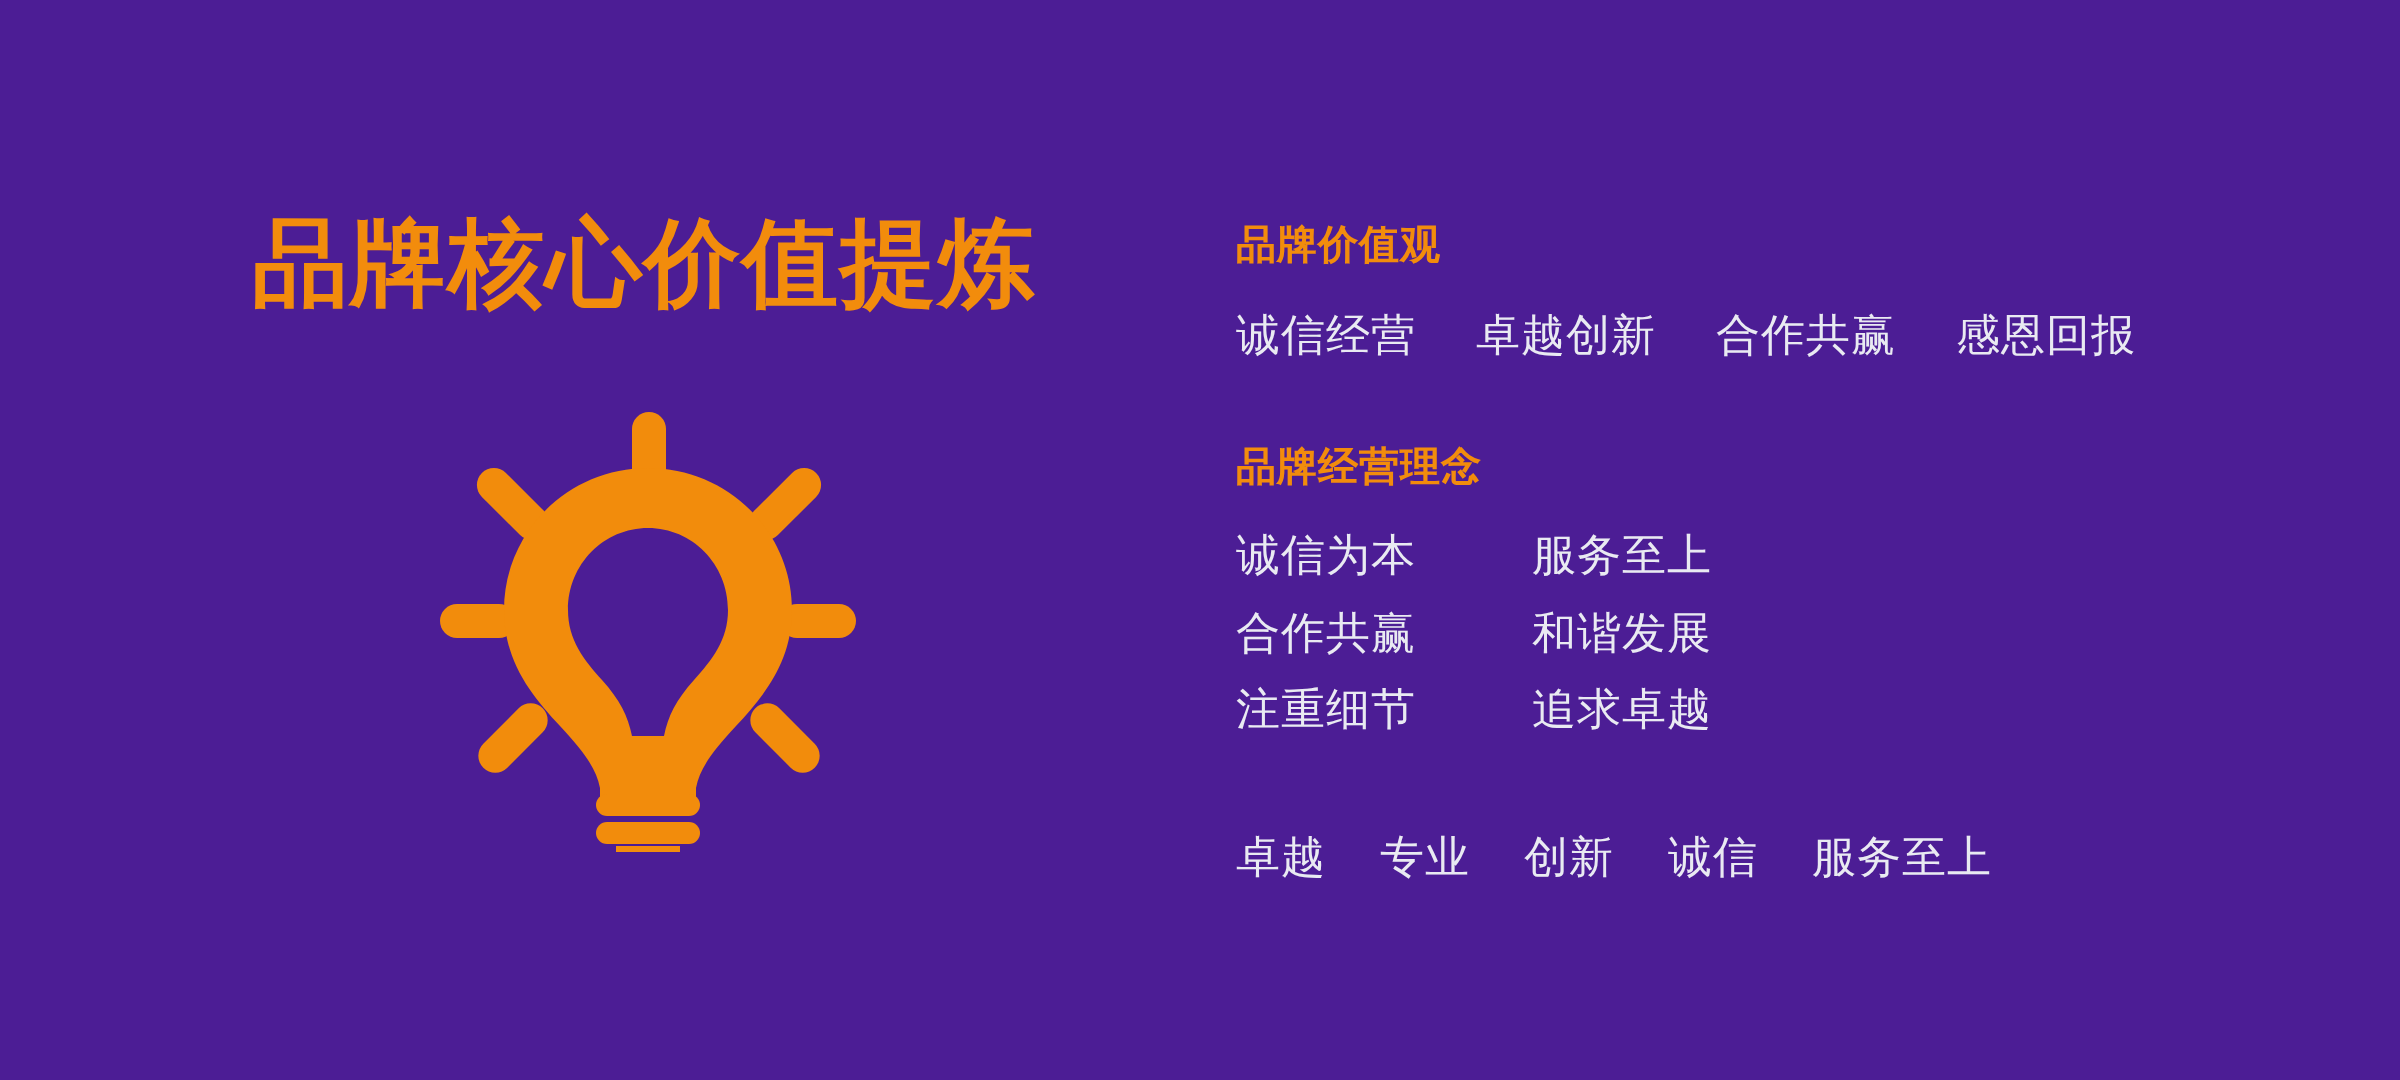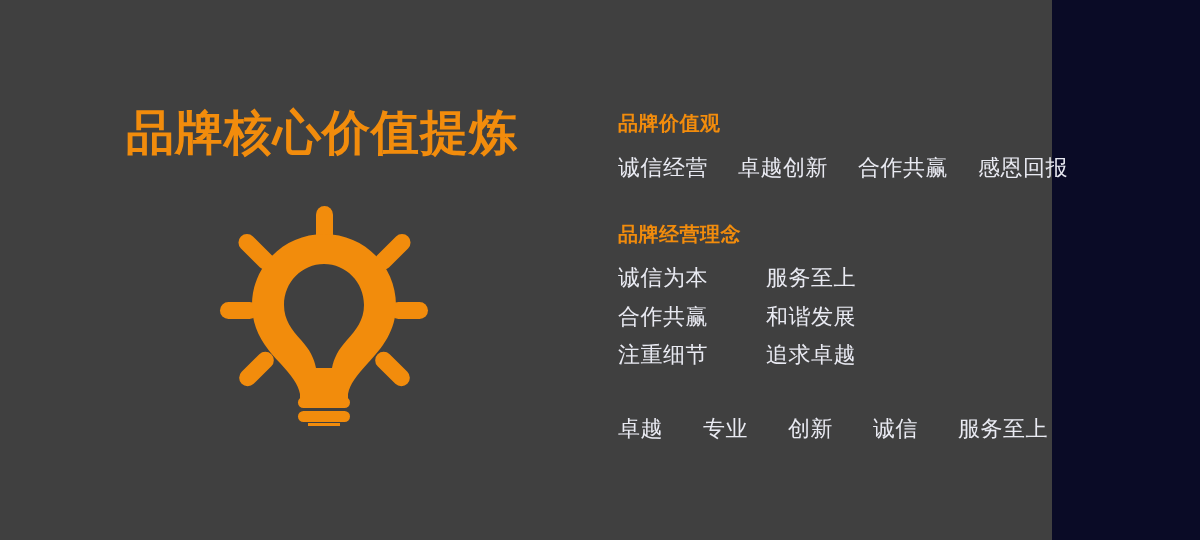--- a/index.html
+++ b/index.html
@@ -10,23 +10,23 @@
   body {
     width: 1200px;
     height: 540px;
     overflow: hidden;
     background: #0a0b26;
     font-family: "Liberation Sans", "DejaVu Sans", sans-serif;
     -webkit-font-smoothing: antialiased;
   }
   .slide {
     position: relative;
-    width: 1052px;
-    height: 540px;
-    background: #404040;
+    width: 1200px;
+    height: 540px;
+    background: #4c1d95;
   }
 
   
   .left-col {
     position: absolute;
     left: 0;
     top: 0;
     width: 580px;
     height: 540px;
   }
@@ -87,21 +87,21 @@
     font-size: 22px;
     color: #e9eaf2;
     line-height: 1.35;
     white-space: nowrap;
     letter-spacing: 0.5px;
   }
   .item-row .item {
     display: inline-block;
   }
   .item-row .item + .item {
-    margin-left: 40px;
+    margin-left: 27px;
   }
   .item-row.tight .item + .item {
     margin-left: 30px;
   }
 
   
   .item-grid {
     margin-top: 16px;
     display: grid;
     grid-template-columns: 126px auto;

